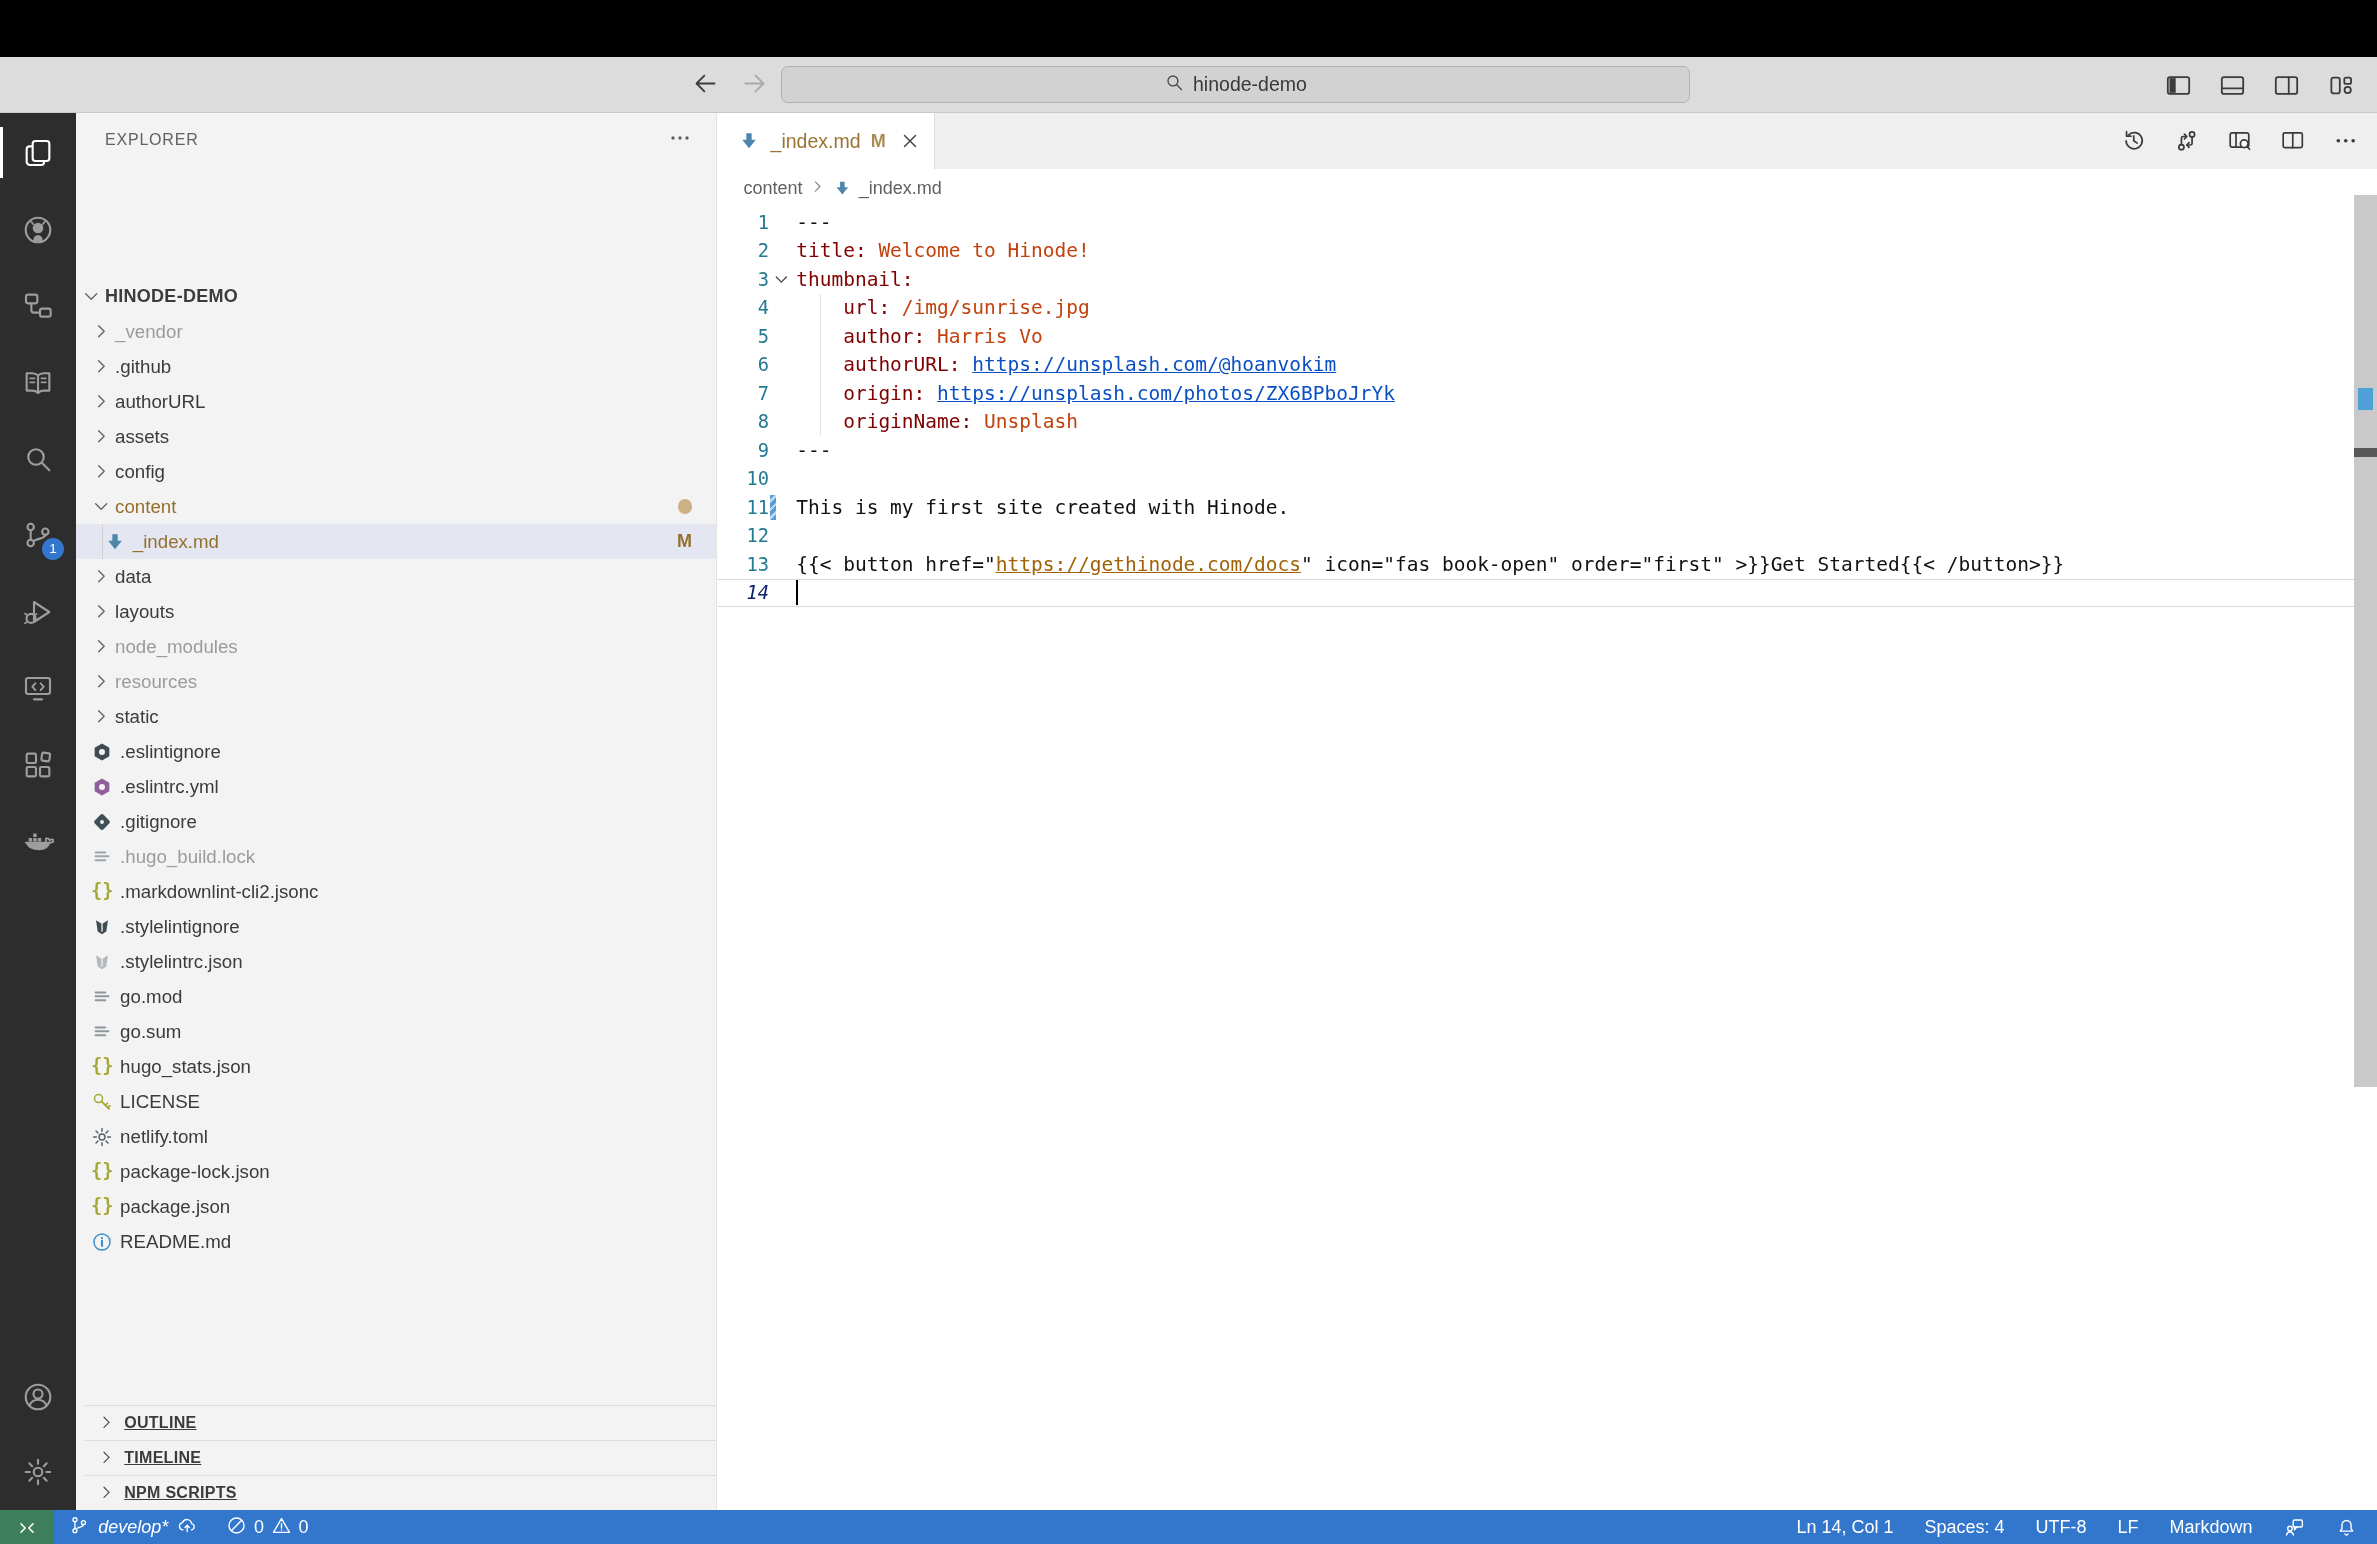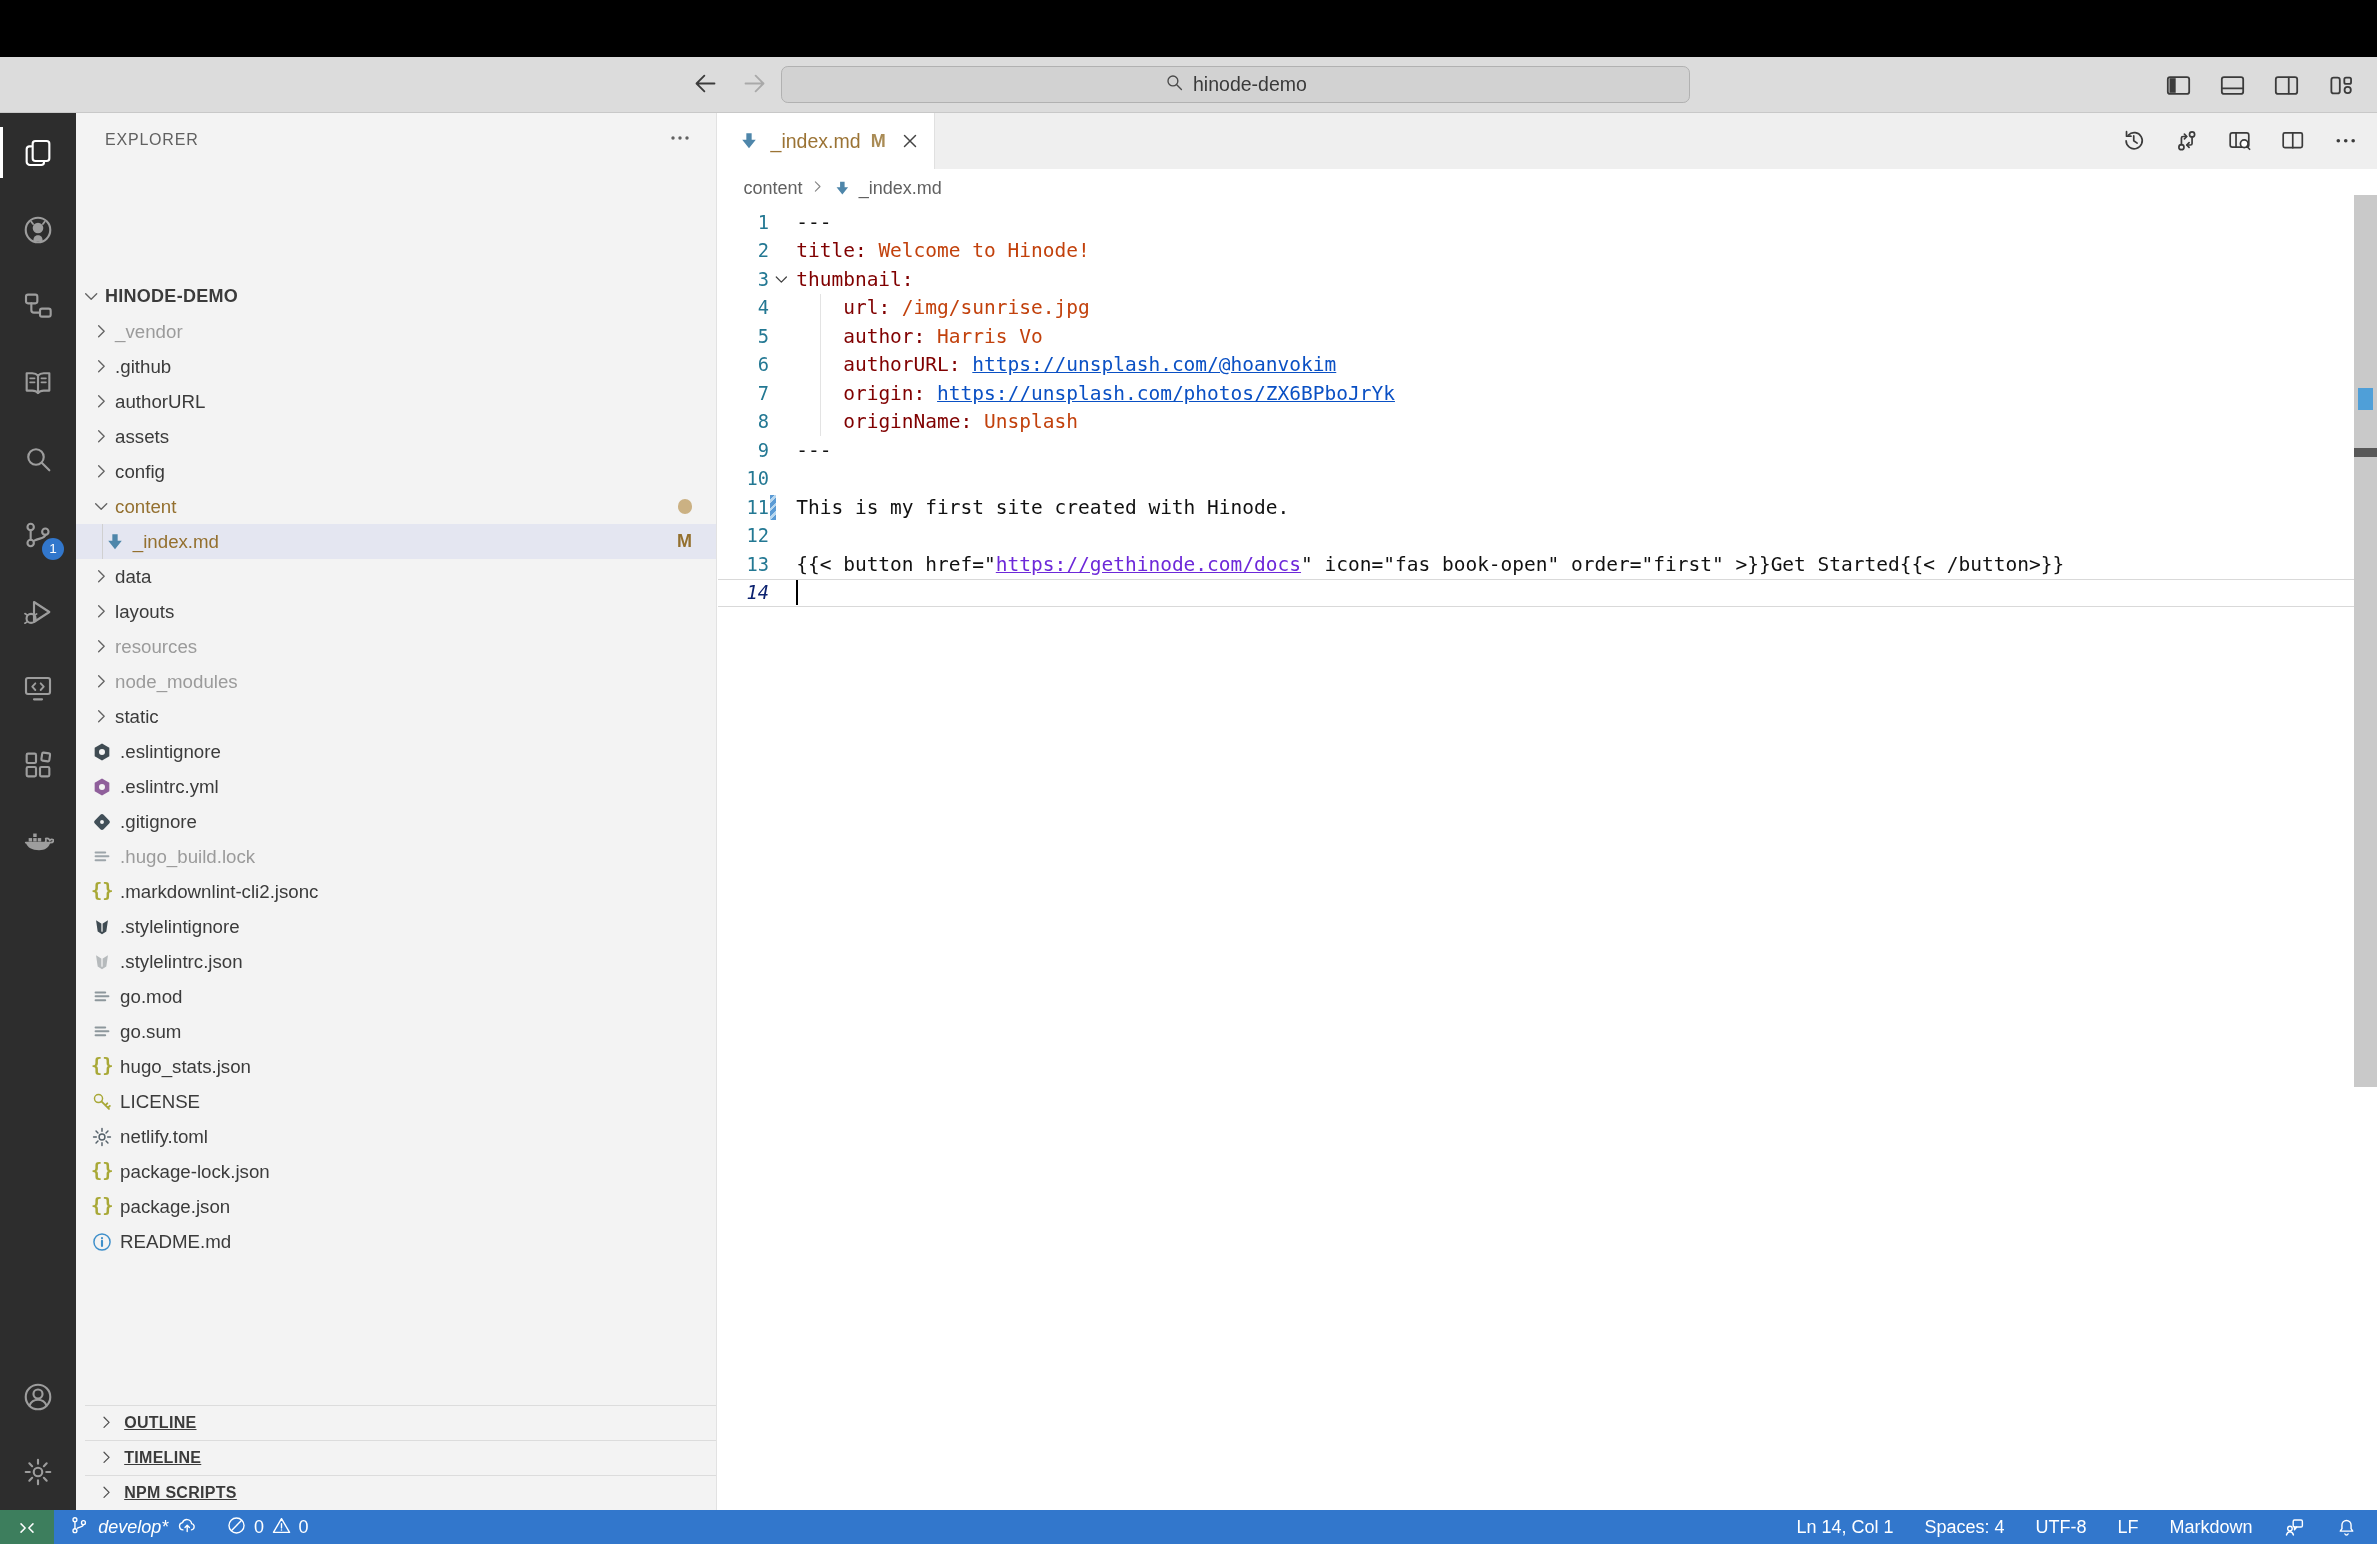--- a/index.html
+++ b/index.html
@@ -90,21 +90,21 @@
   .cl .gut svg{width:18.7px;height:18.7px;}
   .cl .lc{position:relative;white-space:pre;padding-left:1.7px;color:#111;height:100%;display:flex;align-items:center;}
   .cl.active{border-top:0.8px solid #d9d9d9;border-bottom:0.8px solid #d9d9d9;}
   .cl .modmark{position:absolute;left:0.8px;top:1.7px;bottom:1.7px;width:6px;
     background:repeating-linear-gradient(135deg,#5b9bd5 0 3.4px,#b8d7ef 3.4px 6px);}
   .cl.guide .lc::before{content:"";position:absolute;left:25.5px;top:0;bottom:0;width:0.8px;background:#e3e3e3;}
   .tok-key{color:#800000;}
   .tok-val{color:#c2410c;}
   .tok-link{color:#0a50c4;text-decoration:underline;}
   .tok-txt{color:#111;}
-  .tok-tlink{color:#6d28d9;text-decoration:underline;}
+  .tok-tlink{color:#a16207;text-decoration:underline;}
   .tok-meta{color:#111;}
   #cursor{width:2.1px;height:24.6px;background:#000;}
 
   
   #overview{position:absolute;right:0;top:82px;width:23px;height:892px;background:#c9c9c9;}
   #ov-mod{position:absolute;right:4.2px;top:275px;width:14.4px;height:22px;background:#4f9fd8;}
   #ov-cursor{position:absolute;right:0;top:335px;width:23px;height:8.5px;background:#585858;}
 
   
   #status-bar{position:absolute;left:0;top:1510px;width:2377px;height:35px;background:#3277cc;color:#fff;
@@ -337,27 +337,27 @@
         <div class="row d0">
           <span class="twisty"><svg viewBox="0 0 24 24" fill="none" stroke="currentColor" stroke-width="1.6" stroke-linecap="round" stroke-linejoin="round" aria-hidden="true">
               <path d="M9 5.5l6.5 6.5L9 18.5"></path>
             </svg></span>
           <span class="lbl">layouts</span>
         </div>
         <div class="row d0 muted">
           <span class="twisty"><svg viewBox="0 0 24 24" fill="none" stroke="currentColor" stroke-width="1.6" stroke-linecap="round" stroke-linejoin="round" aria-hidden="true">
               <path d="M9 5.5l6.5 6.5L9 18.5"></path>
             </svg></span>
+          <span class="lbl">node_modules</span>
+        </div>
+        <div class="row d0 muted">
+          <span class="twisty"><svg viewBox="0 0 24 24" fill="none" stroke="currentColor" stroke-width="1.6" stroke-linecap="round" stroke-linejoin="round" aria-hidden="true">
+              <path d="M9 5.5l6.5 6.5L9 18.5"></path>
+            </svg></span>
           <span class="lbl">resources</span>
-        </div>
-        <div class="row d0 muted">
-          <span class="twisty"><svg viewBox="0 0 24 24" fill="none" stroke="currentColor" stroke-width="1.6" stroke-linecap="round" stroke-linejoin="round" aria-hidden="true">
-              <path d="M9 5.5l6.5 6.5L9 18.5"></path>
-            </svg></span>
-          <span class="lbl">node_modules</span>
         </div>
         <div class="row d0">
           <span class="twisty"><svg viewBox="0 0 24 24" fill="none" stroke="currentColor" stroke-width="1.6" stroke-linecap="round" stroke-linejoin="round" aria-hidden="true">
               <path d="M9 5.5l6.5 6.5L9 18.5"></path>
             </svg></span>
           <span class="lbl">static</span>
         </div>
         <div class="row d0">
           <span class="fico">
             <span style="color:#3f4b52;display:flex">

